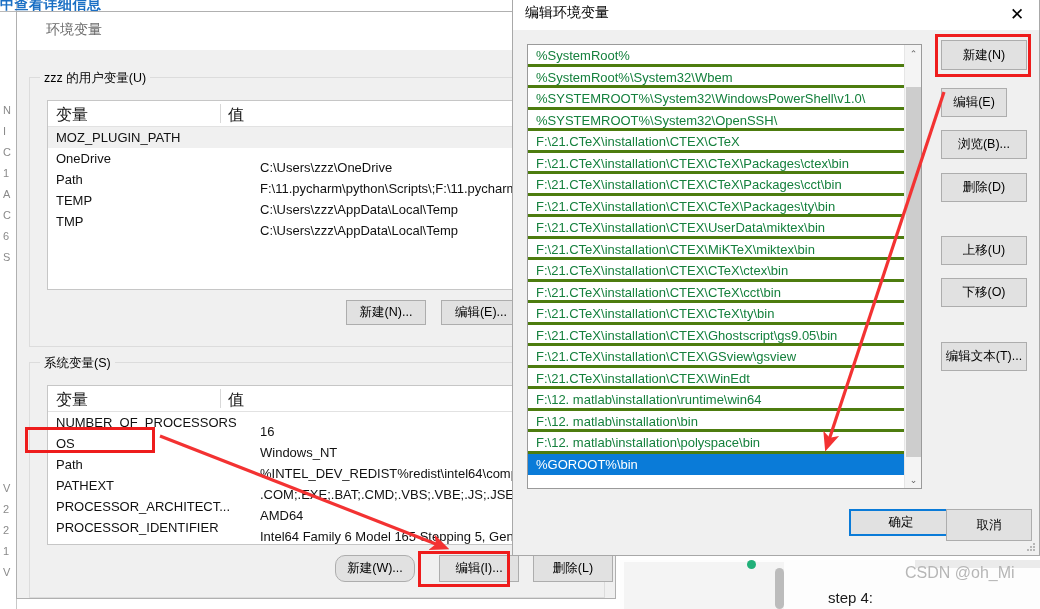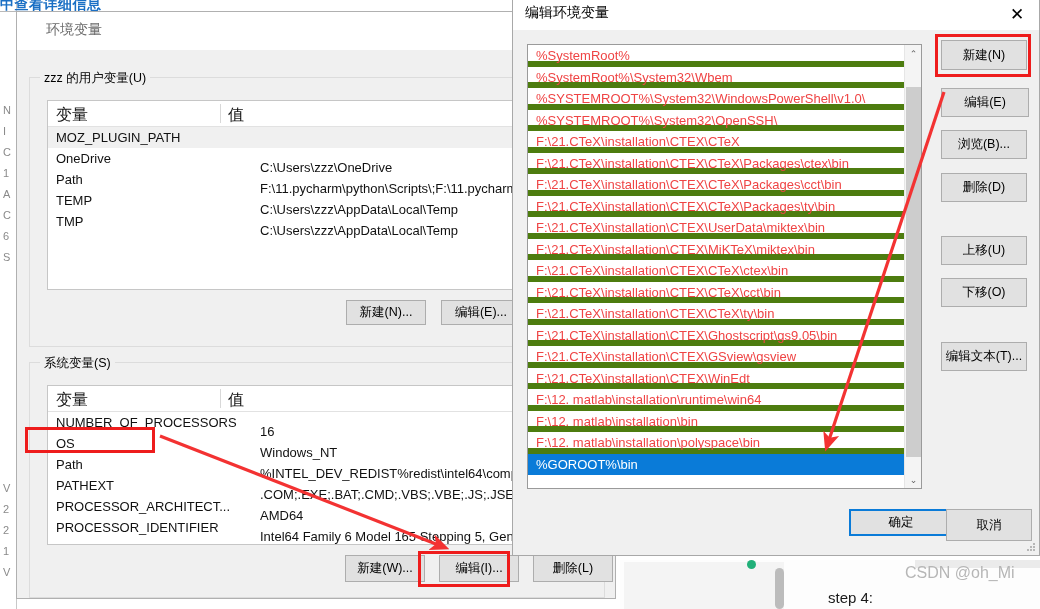--- a/index.html
+++ b/index.html
@@ -54,22 +54,22 @@
 
   
   #edit-dialog{position:absolute;left:512px;top:0;width:528px;height:556px;background:#f0f0f0;
     border:1px solid #a8a8a8;border-top:none;box-sizing:border-box;}
   #edit-titlebar{position:absolute;left:0;top:0;width:526px;height:30px;background:#ffffff;}
   #edit-title{position:absolute;left:12px;top:4px;font-size:14px;color:#000;white-space:nowrap;}
   #edit-close{position:absolute;right:0;top:0;width:44px;height:29px;display:flex;align-items:center;justify-content:center;
     font-size:17px;color:#000;}
   #edit-listbox{position:absolute;left:14px;top:44px;width:395px;height:445px;background:#ffffff;
     border:1px solid #9a9a9a;box-sizing:border-box;overflow:hidden;}
-  .lrow{height:21.5px;line-height:21.5px;padding-left:8px;font-size:13px;color:#ef4444;white-space:nowrap;
-    border-bottom:6px solid #4d7c0f;box-sizing:border-box;}
+  .lrow{height:21.5px;line-height:21.5px;padding-left:8px;font-size:13px;color:#15803d;white-space:nowrap;
+    border-bottom:3px solid #4d7c0f;box-sizing:border-box;}
   .lrow.sel{background:#0a7bd8;color:#ffffff;border-bottom:1px solid #0a7bd8;}
   #list-scrollbar{position:absolute;right:0;top:0;width:17px;height:443px;background:#f4f4f4;border-left:1px solid #e6e6e6;box-sizing:border-box;}
   .sb-arrow{position:absolute;left:0;width:17px;height:17px;display:flex;align-items:center;justify-content:center;font-size:9px;color:#606060;}
   #sb-thumb{position:absolute;left:1px;width:15px;background:#cdcdcd;}
   #edit-sizer{position:absolute;right:3px;bottom:3px;width:10px;height:10px;opacity:.55;}
 
   
   .redbox{position:absolute;border:3px solid #ee1c1c;box-sizing:border-box;pointer-events:none;}
   .redarrow{position:absolute;pointer-events:none;overflow:visible;}
 </style>
@@ -185,21 +185,21 @@
         <div class="grow">
           <span class="gv-name">PROCESSOR_IDENTIFIER</span>
           <span class="gv-val" style="left:180px;">Intel64 Family 6 Model 165 Stepping 5, GenuineIntel</span>
         </div>
         <div class="grow">
           <span class="gv-name">PROCESSOR_LEVEL</span>
           <span class="gv-val" style="left:180px;">6</span>
         </div>
       </div>
 
-      <div class="btn" style="left:315px;top:192px;width:80px;height:27px;">新建(W)...</div>
+      <div class="btn" style="left:305px;top:192px;width:80px;height:27px;border-radius:10px;">新建(W)...</div>
       <div class="btn" style="left:409px;top:192px;width:80px;height:27px;">编辑(I)...</div>
       <div class="btn" style="left:503px;top:192px;width:80px;height:27px;">删除(L)</div>
     </div>
 
   </div>
 </div>
 
 <div id="edit-dialog">
   <div id="edit-titlebar">
     <div id="edit-title">编辑环境变量</div>
@@ -229,21 +229,21 @@
     <div class="lrow sel">%GOROOT%\bin</div>
 
     <div id="list-scrollbar">
       <div class="sb-arrow" style="top:0;">⌃</div>
       <div id="sb-thumb" style="top:42px;height:370px;"></div>
       <div class="sb-arrow" style="bottom:0;">⌄</div>
     </div>
   </div>
 
   <div class="btn" style="left:428px;top:40px;width:86px;height:30px;">新建(N)</div>
-  <div class="btn" style="left:428px;top:88px;width:88px;height:29px;">编辑(E)</div>
+  <div class="btn" style="left:428px;top:88px;width:66px;height:29px;">编辑(E)</div>
   <div class="btn" style="left:428px;top:130px;width:86px;height:29px;">浏览(B)...</div>
   <div class="btn" style="left:428px;top:173px;width:86px;height:29px;text-align:right;">删除(D)</div>
   <div class="btn" style="left:428px;top:236px;width:86px;height:29px;">上移(U)</div>
   <div class="btn" style="left:428px;top:278px;width:86px;height:29px;">下移(O)</div>
   <div class="btn" style="left:428px;top:342px;width:86px;height:29px;">编辑文本(T)...</div>
 
   <div class="btn" style="left:336px;top:509px;width:104px;height:27px;border:2px solid #0a7bd8;">确定</div>
   <div class="btn" style="left:433px;top:509px;width:86px;height:32px;">取消</div>
 
   <svg id="edit-sizer" viewBox="0 0 10 10">

